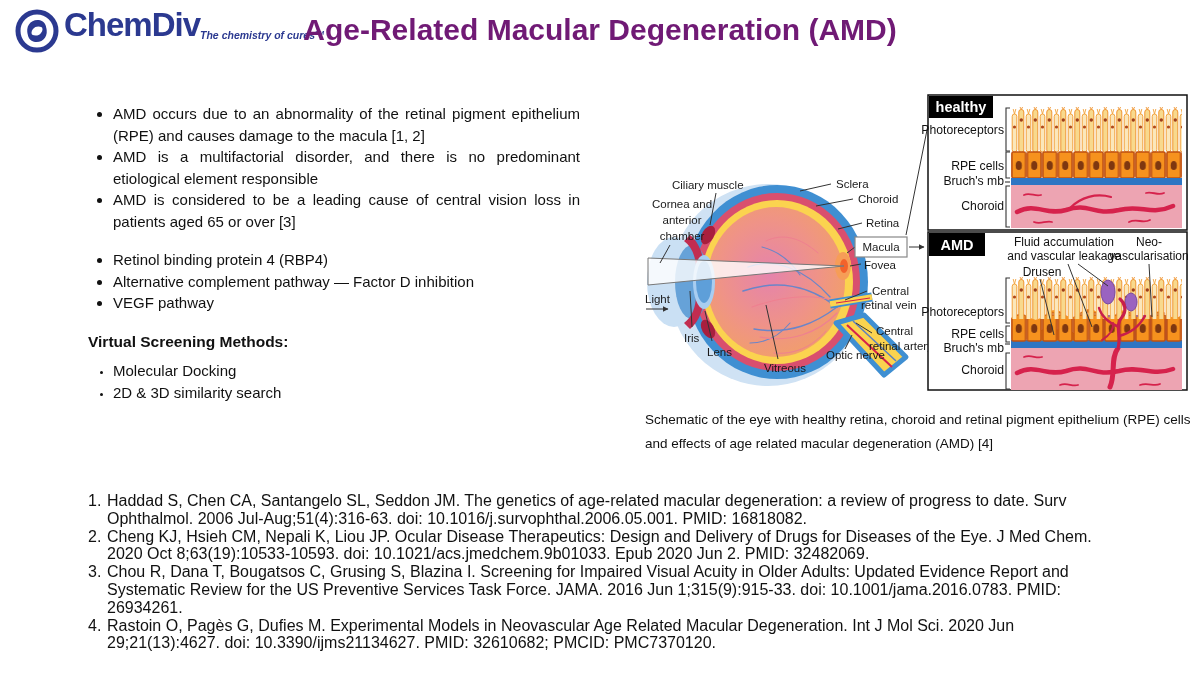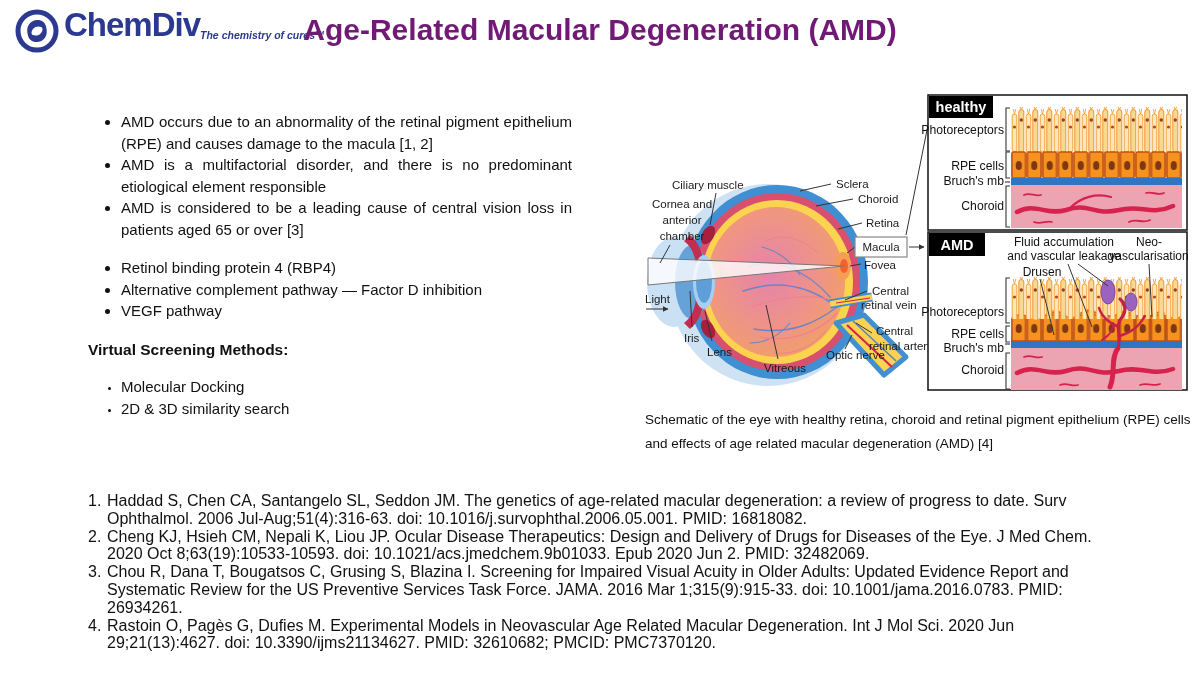--- a/index.html
+++ b/index.html
@@ -11,21 +11,21 @@
   .logo-name{font-size:33px;font-weight:800;letter-spacing:-1px;color:#2b3990;line-height:33px;}
   .logo-tag{font-size:10.5px;font-style:italic;font-weight:700;color:#2b3990;margin-top:-2px;}
   .logo-tag sup{font-size:6px;}
   .title{position:absolute;left:0;right:0;top:13px;margin:0;text-align:center;
          font-size:30px;font-weight:800;color:#701a75;}
   
   .left-col{position:absolute;left:88px;top:95px;width:500px;font-size:15px;line-height:21.5px;}
   .left-col h2{margin:0;font-size:15.5px;font-weight:700;line-height:21.5px;}
   .left-col .section{margin-top:0;}
   .left-col .section + .section{margin-top:17px;}
-  .left-col ul{margin:16px;padding-left:17px;list-style:disc;}
+  .left-col ul{margin:8px;padding-left:17px;list-style:disc;}
   .left-col ul li{margin:0;padding:0;}
   ul.justify li{text-align:justify;}
   ul.smalldots li::marker{font-size:10px;}
   
   .figure{position:absolute;left:640px;top:85px;}
   .fig-label{font-size:11.5px;fill:#1a1a1a;}
   .panel-label{font-size:12.2px;fill:#111;}
   .panel-ann{font-size:12px;fill:#111;}
   .panel-tag{font-size:14.5px;font-weight:700;fill:#fff;}
   .caption{position:absolute;left:645px;top:408px;width:552px;font-size:13.5px;line-height:24px;color:#111;}
@@ -273,17 +273,17 @@
       <text class="panel-label" x="364" y="267" text-anchor="end">Bruch's mb</text>
       <text class="panel-label" x="364" y="289" text-anchor="end">Choroid</text>
     </g>
   </svg>
 
   <div class="caption">Schematic of the eye with healthy retina, choroid and retinal pigment epithelium (RPE) cells and effects of age related macular degeneration (AMD) [4]</div>
 
   <div class="refs">
     <div class="ref"><span class="rn">1.</span><span>Haddad S, Chen CA, Santangelo SL, Seddon JM. The genetics of age-related macular degeneration: a review of progress to date. Surv Ophthalmol. 2006 Jul-Aug;51(4):316-63. doi: 10.1016/j.survophthal.2006.05.001. PMID: 16818082.</span></div>
     <div class="ref"><span class="rn">2.</span><span>Cheng KJ, Hsieh CM, Nepali K, Liou JP. Ocular Disease Therapeutics: Design and Delivery of Drugs for Diseases of the Eye. J Med Chem. 2020 Oct 8;63(19):10533-10593. doi: 10.1021/acs.jmedchem.9b01033. Epub 2020 Jun 2. PMID: 32482069.</span></div>
-    <div class="ref"><span class="rn">3.</span><span>Chou R, Dana T, Bougatsos C, Grusing S, Blazina I. Screening for Impaired Visual Acuity in Older Adults: Updated Evidence Report and Systematic Review for the US Preventive Services Task Force. JAMA. 2016 Mar 1;315(9):915-33. doi: 10.1001/jama.2016.0783. PMID: 26934261.</span></div>
+    <div class="ref"><span class="rn">3.</span><span>Chou R, Dana T, Bougatsos C, Grusing S, Blazina I. Screening for Impaired Visual Acuity in Older Adults: Updated Evidence Report and Systematic Review for the US Preventive Services Task Force. JAMA. 2016 Jun 1;315(9):915-33. doi: 10.1001/jama.2016.0783. PMID: 26934261.</span></div>
     <div class="ref"><span class="rn">4.</span><span>Rastoin O, Pagès G, Dufies M. Experimental Models in Neovascular Age Related Macular Degeneration. Int J Mol Sci. 2020 Jun 29;21(13):4627. doi: 10.3390/ijms21134627. PMID: 32610682; PMCID: PMC7370120.</span></div>
   </div>
 
 </div>
 
 </body></html>

